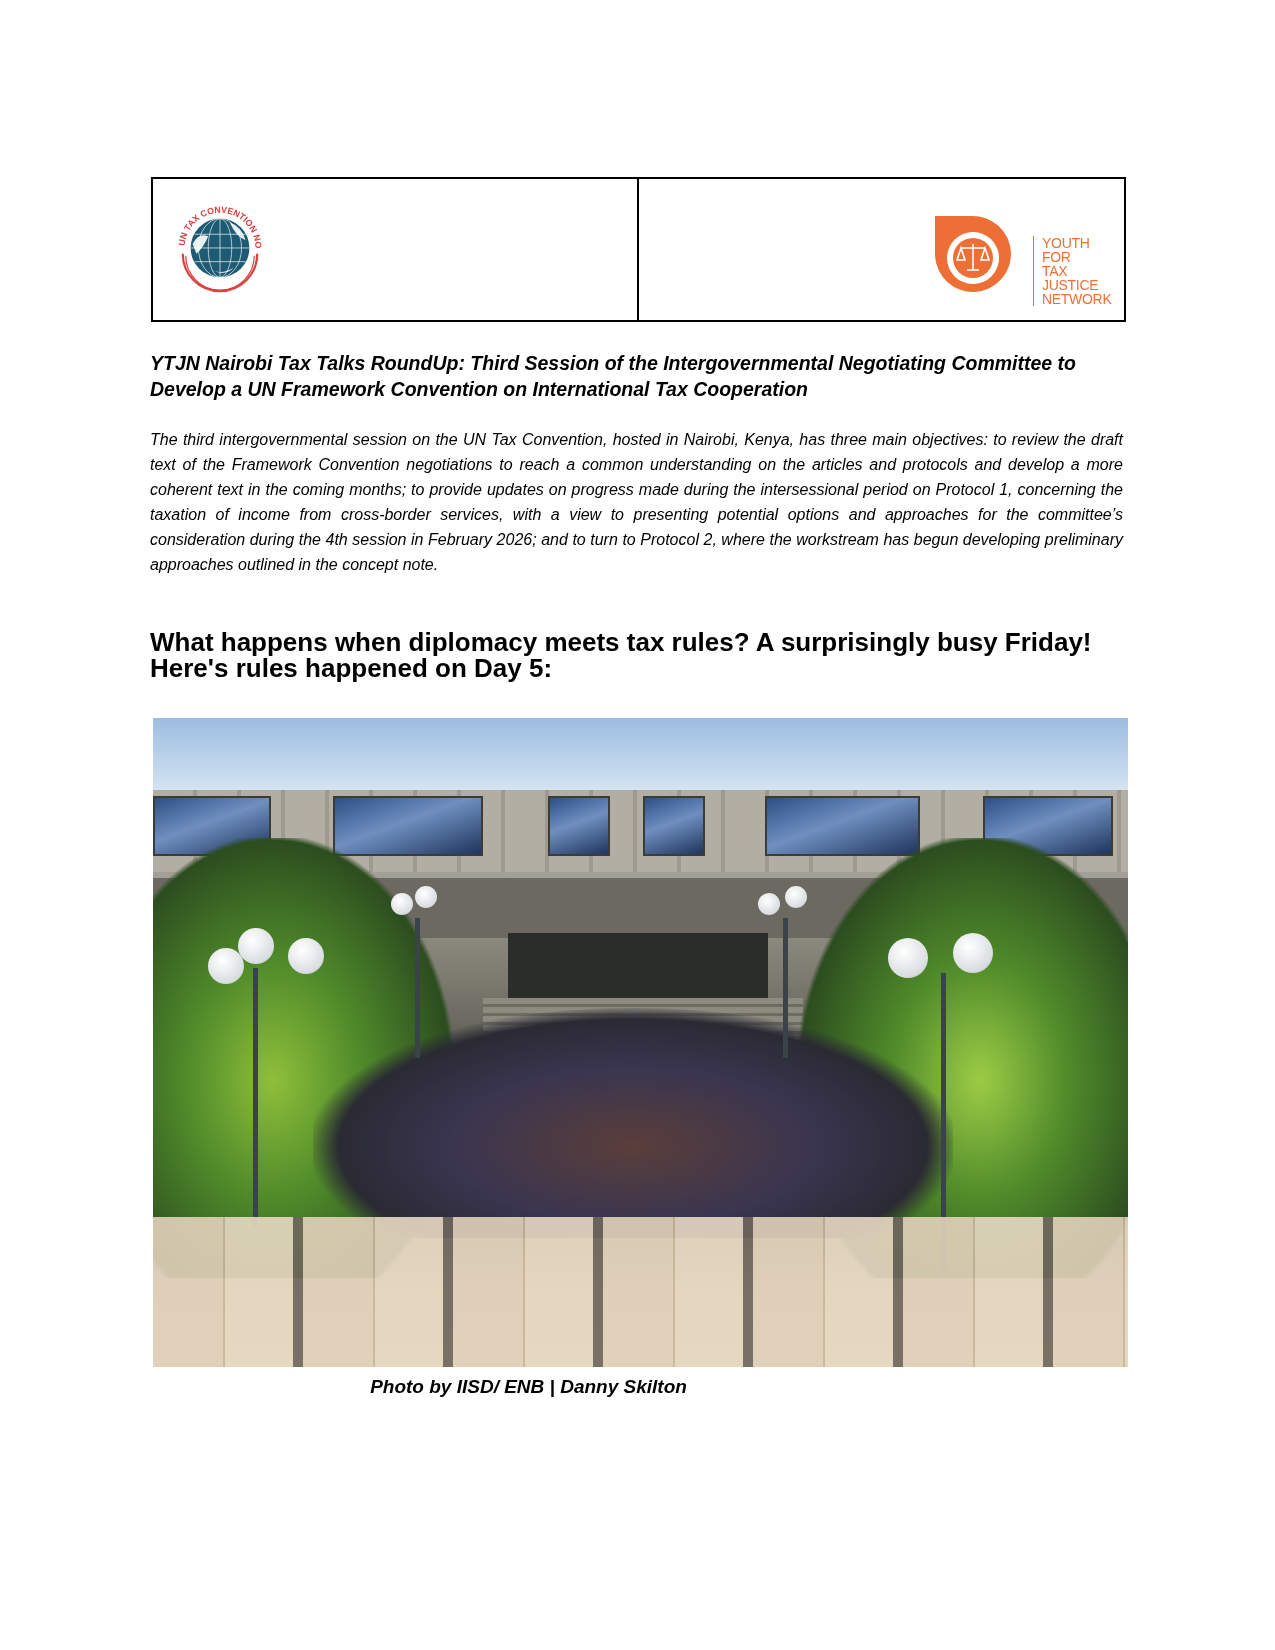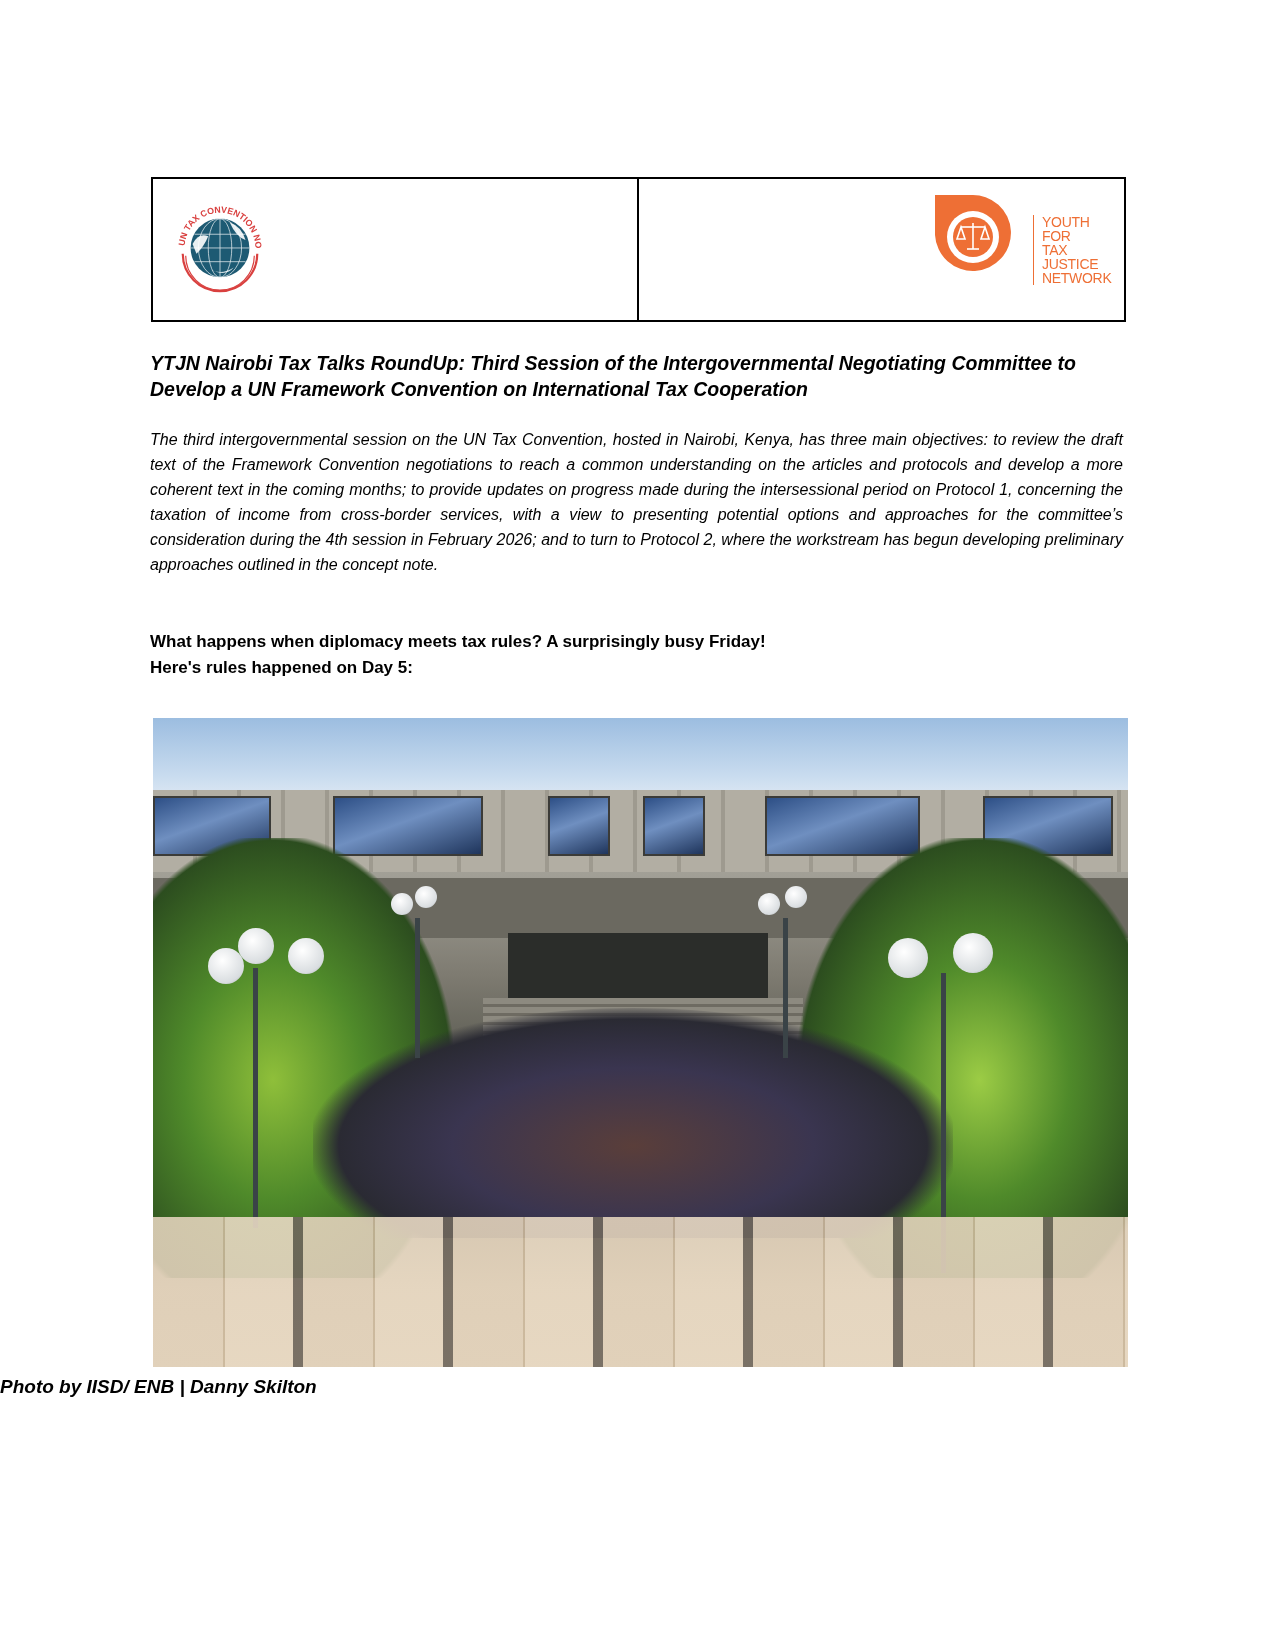--- a/index.html
+++ b/index.html
@@ -6,31 +6,31 @@
   body { width: 1275px; height: 1650px; position: relative; overflow: hidden;
          font-family: "Liberation Sans", "DejaVu Sans", sans-serif; color: #000; }
 
   .logo-table { position: absolute; left: 151px; top: 177px; width: 975px; height: 145px;
                 border: 2px solid #000; box-sizing: border-box; display: flex; }
   .logo-cell { position: relative; height: 100%; box-sizing: border-box; }
   .logo-cell.left { width: 486px; border-right: 2px solid #000; }
   .logo-cell.right { flex: 1; }
 
   .un-logo { position: absolute; left: 18px; top: 18px; width: 98px; height: 98px; }
-  .ytjn-logo { position: absolute; left: 292px; top: 12px; width: 180px; height: 90px; }
+  .ytjn-logo { position: absolute; left: 292px; top: 33px; width: 180px; height: 90px; }
   .ytjn-text { position: absolute; left: 102px; top: 24px; color: #ee6f35; line-height: 14px;
                font-size: 14px; border-left: 1.5px solid #ee6f35; padding-left: 8px; }
   .ytjn-text .l1, .ytjn-text .l3 { display: block; font-weight: normal; letter-spacing: -0.3px; }
   .ytjn-text .l2 { display: block; font-weight: normal; letter-spacing: -0.3px; }
 
   .title { position: absolute; left: 150px; top: 350px; width: 975px; font-size: 19.5px;
            font-weight: bold; line-height: 26px; margin: 0; font-style: italic; }
   .intro { position: absolute; left: 150px; top: 428px; width: 973px; font-size: 16px;
            font-style: italic; line-height: 24.9px; text-align: justify; margin: 0; }
-  .subhead { position: absolute; left: 150px; top: 629px; width: 975px; font-size: 17px;
+  .subhead { position: absolute; left: 150px; top: 629px; width: 975px; font-size: 26px;
              font-weight: bold; line-height: 26px; margin: 0; }
   .subhead span { display: block; }
 
   .photo { position: absolute; left: 153px; top: 718px; width: 975px; height: 649px; overflow: hidden;
            background: linear-gradient(#9cbde0 0%, #c9dcef 9%, #e8eef5 14%, #8c8a82 15%, #a6a49b 22%,
                        #7d7a70 40%, #55564d 55%, #6d6c60 62%, #8e8676 80%, #c9b9a2 88%, #d8c8b0 100%); }
   .photo .building-band { position: absolute; left: 0; right: 0; top: 72px; height: 82px;
            background: repeating-linear-gradient(90deg, #b2aea3 0 40px, #9e9a8f 40px 44px); }
   .photo .window { position: absolute; top: 78px; height: 60px; background:
            linear-gradient(160deg, #2d4f86 0%, #6f8fc0 45%, #1f355c 100%);
@@ -44,21 +44,21 @@
   .photo .plants-right { position: absolute; right: 0; top: 120px; width: 330px; height: 440px;
            background: radial-gradient(ellipse at 55% 55%, #9ccc45 0%, #4f8a2a 35%, #2c4d1f 70%, transparent 72%); }
   .photo .crowd { position: absolute; left: 160px; top: 290px; width: 640px; height: 230px;
            background: radial-gradient(ellipse at 50% 60%, #5a3e3a 0%, #3a3550 40%, #2a2a33 65%, transparent 72%);
            border-radius: 50% 50% 10% 10%; }
   .photo .lamp { position: absolute; width: 30px; height: 30px; border-radius: 50%; background: radial-gradient(circle at 40% 35%, #ffffff, #d9dde0 70%, #9aa0a3); }
   .photo .pole { position: absolute; width: 5px; background: #3a4347; }
   .photo .paving { position: absolute; left: 0; right: 0; bottom: 0; height: 150px;
            background: repeating-linear-gradient(90deg, #e2d2bb 0 70px, #cbb89c 70px 72px, #e8d9c3 72px 140px, #6f675d 140px 150px); opacity: 0.9; }
 
-  .caption { position: absolute; left: 0; width: 1057px; top: 1376px; 
+  .caption { position: absolute; left: 0; width: 1057px; top: 1376px; text-align: center;
              font-size: 19px; font-weight: bold; font-style: italic; margin: 0; }
 </style>
 </head>
 <body>
 
 <div class="logo-table">
   <div class="logo-cell left">
     <svg class="un-logo" viewBox="0 0 100 100">
       <defs>
         <path id="ringpath" d="M 14 52 A 36 36 0 0 1 86 52"></path>

